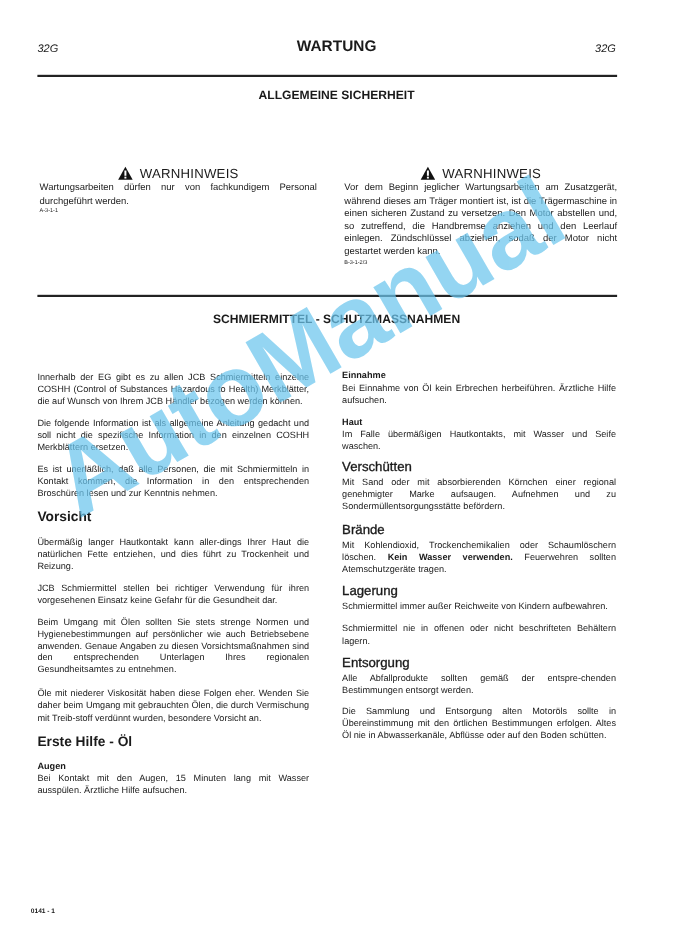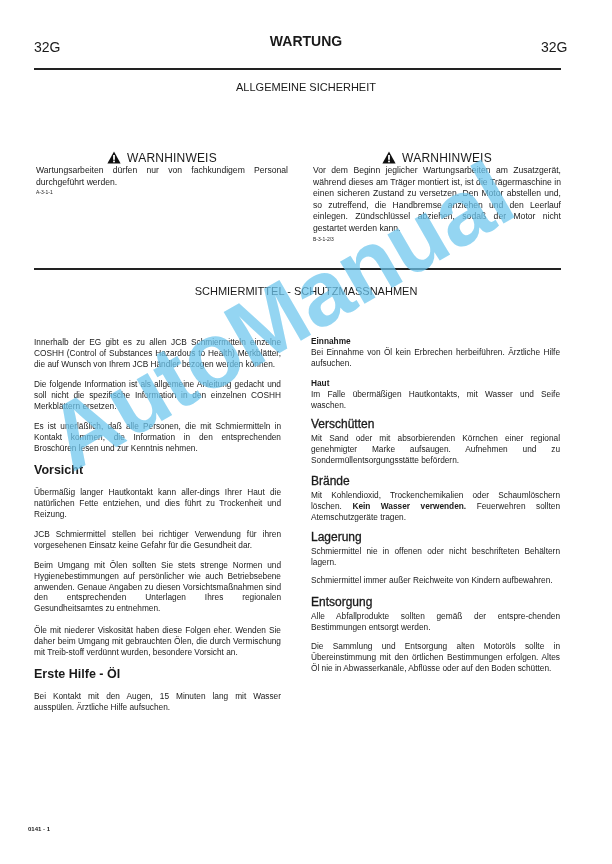--- a/index.html
+++ b/index.html
@@ -1,24 +1,24 @@
 <!DOCTYPE html>
 <html><head>
   <meta charset="utf-8">
   <style>
     html, body { margin: 0; padding: 0; background: #ffffff; }
     body {
       width: 612px; height: 864px; position: relative; overflow: hidden;
       font-family: "Liberation Sans", sans-serif; color: #1a1a1a;
     }
     .abs { position: absolute; }
-    .hdr-code { font-size: 14px; top: 39px; }
+    .hdr-code { font-size: 10px; top: 39px; font-style: italic; }
     .hdr-title { left: 0; width: 612px; top: 33px; text-align: center; font-size: 14px; font-weight: bold; }
     .rule { height: 2px; background: #222; }
-    .section-title { left: 0; width: 612px; text-align: center; font-size: 11px; font-weight: normal; }
+    .section-title { left: 0; width: 612px; text-align: center; font-size: 11px; font-weight: bold; }
     .warn-head { text-align: center; font-size: 12px; font-weight: normal; letter-spacing: 0.2px; }
     .warn-head svg { vertical-align: -2px; margin-right: 6px; }
     .warn-body { font-size: 8.6px; font-weight: normal; line-height: 11.6px; text-align: justify; }
     .warn-code { font-size: 5px; font-weight: normal; margin-top: 1px; }
     .para { font-size: 8.3px; line-height: 10.9px; text-align: justify; margin: 0 0 9px 0; }
     .h2 { font-size: 12.5px; font-weight: bold; margin: 0 0 10px 0; }
     .h2r { font-size: 12px; font-weight: normal; margin: 0 0 2px 0; -webkit-text-stroke: 0.3px #1a1a1a; }
     .h3 { font-size: 8.3px; font-weight: bold; margin: 0; line-height: 10.9px; }
     .col { width: 247px; }
     .watermark {
@@ -71,39 +71,40 @@
   <p class="para" style="margin-bottom:10px;">Die folgende Information ist als allgemeine Anleitung gedacht und soll nicht die spezifische Information in den einzelnen COSHH Merkblättern ersetzen.</p>
   <p class="para">Es ist unerläßlich, daß alle Personen, die mit Schmiermitteln in Kontakt kommen, die Information in den entsprechenden Broschüren lesen und zur Kenntnis nehmen.</p>
 
   <div class="h2">Vorsicht</div>
   <p class="para">Übermäßig langer Hautkontakt kann aller-dings Ihrer Haut die natürlichen Fette entziehen, und dies führt zu Trockenheit und Reizung.</p>
   <p class="para">JCB Schmiermittel stellen bei richtiger Verwendung für ihren vorgesehenen Einsatz keine Gefahr für die Gesundheit dar.</p>
   <p class="para" style="margin-bottom:11px;">Beim Umgang mit Ölen sollten Sie stets strenge Normen und Hygienebestimmungen auf persönlicher wie auch Betriebsebene anwenden. Genaue Angaben zu diesen Vorsichtsmaßnahmen sind den entsprechenden Unterlagen Ihres regionalen Gesundheitsamtes zu entnehmen.</p>
   <p class="para">Öle mit niederer Viskosität haben diese Folgen eher. Wenden Sie daher beim Umgang mit gebrauchten Ölen, die durch Vermischung mit Treib-stoff verdünnt wurden, besondere Vorsicht an.</p>
 
   <div class="h2">Erste Hilfe - Öl</div>
+  <div class="h3">Augen</div>
   <p class="para">Bei Kontakt mit den Augen, 15 Minuten lang mit Wasser ausspülen. Ärztliche Hilfe aufsuchen.</p>
 </div>
 
 <div class="abs col" style="left:311px; top:336px; width:249px;">
   <div class="h3">Einnahme</div>
   <p class="para">Bei Einnahme von Öl kein Erbrechen herbeiführen. Ärztliche Hilfe aufsuchen.</p>
 
   <div class="h3">Haut</div>
   <p class="para" style="margin-bottom:7px;">Im Falle übermäßigen Hautkontakts, mit Wasser und Seife waschen.</p>
 
   <div class="h2r">Verschütten</div>
   <p class="para" style="margin-bottom:8px;">Mit Sand oder mit absorbierenden Körnchen einer regional genehmigter Marke aufsaugen. Aufnehmen und zu Sondermüllentsorgungsstätte befördern.</p>
 
   <div class="h2r">Brände</div>
   <p class="para" style="margin-bottom:7px;"><span>Mit Kohlendioxid, Trockenchemikalien oder Schaumlöschern löschen.</span> <span class="bold">Kein Wasser verwenden.</span> <span>Feuerwehren sollten Atemschutzgeräte tragen.</span></p>
 
   <div class="h2r">Lagerung</div>
+  <p class="para">Schmiermittel immer außer Reichweite von Kindern aufbewahren.</p>
   <p class="para" style="margin-bottom:7px;">Schmiermittel nie in offenen oder nicht beschrifteten Behältern lagern.</p>
-  <p class="para">Schmiermittel immer außer Reichweite von Kindern aufbewahren.</p>
 
   <div class="h2r">Entsorgung</div>
   <p class="para">Alle Abfallprodukte sollten gemäß der entspre-chenden Bestimmungen entsorgt werden.</p>
   <p class="para">Die Sammlung und Entsorgung alten Motoröls sollte in Übereinstimmung mit den örtlichen Bestimmungen erfolgen. Altes Öl nie in Abwasserkanäle, Abflüsse oder auf den Boden schütten.</p>
 </div>
 
 <div class="abs" style="left:28px; top:826px; font-size:6px; font-weight:bold;">0141 - 1</div>
 
 <div class="abs watermark">AutoManual</div>
 

